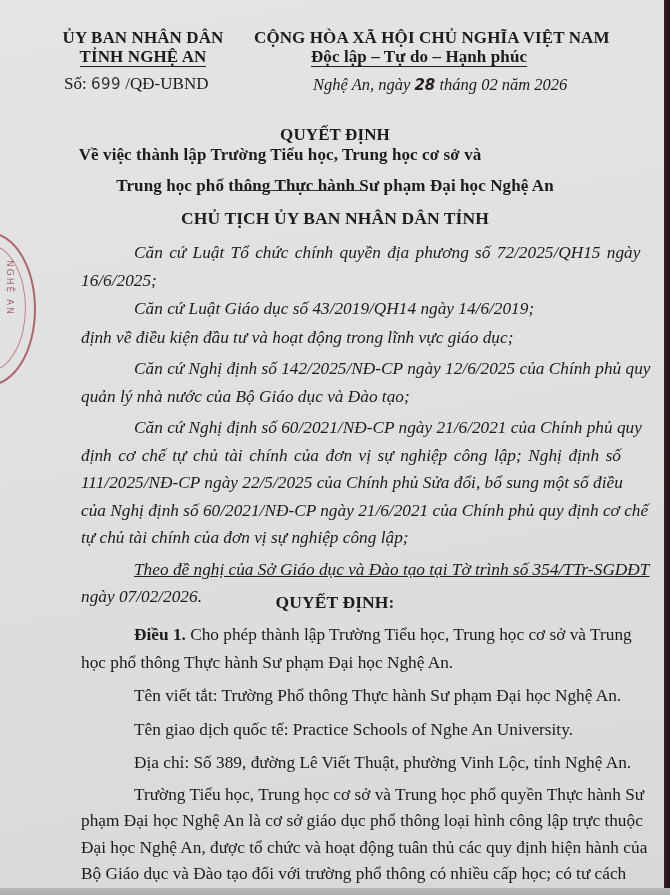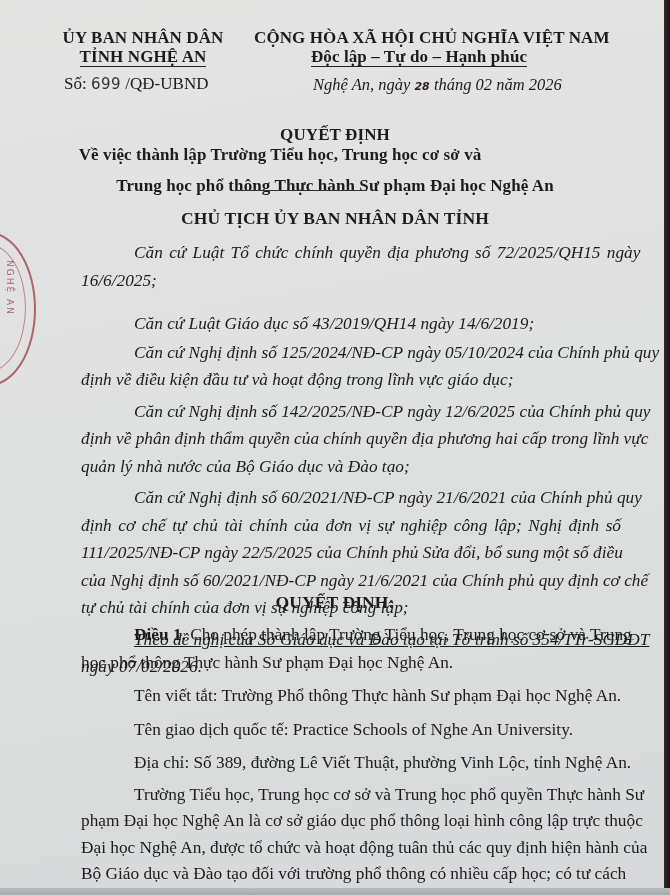--- a/index.html
+++ b/index.html
@@ -20,21 +20,21 @@
     .edge-bottom {
       position:absolute; left:0; bottom:0; width:670px; height:7px;
       background: linear-gradient(180deg, #b9babb, #a9aaab);
     }
     .abs { position:absolute; white-space:nowrap; }
     .hdr { font-weight:bold; font-size:17px; letter-spacing:0.1px; }
     .center { text-align:center; }
     .u { border-bottom:1.2px solid #222; }
     .it { font-style:italic; }
     .hand { font-family:"DejaVu Sans", sans-serif; font-size:15px; color:#333; letter-spacing:0.5px; }
-    .handb { font-family:"DejaVu Sans", sans-serif; font-weight:bold; font-style:italic; font-size:11px; color:#2a2020; }
+    .handb { font-family:"DejaVu Sans", sans-serif; font-weight:bold; font-style:italic; font-size:15px; color:#2a2020; }
     .body-text { font-size:17.3px; line-height:27.5px; }
     .stamp {
       position:absolute; left:-58px; top:232px; width:90px; height:150px;
       border:2px solid #a0454e; border-radius:50%;
       opacity:0.8;
     }
     .stamp-inner {
       position:absolute; left:-50px; top:244px; width:74px; height:126px;
       border:1px solid #b35a62; border-radius:50%; opacity:0.7;
     }
@@ -77,30 +77,28 @@
   <div class="abs hdr center" style="left:0; top:176px; width:670px;">Trung học phổ thông Thực hành Sư phạm Đại học Nghệ An</div>
   <div class="abs" style="left:236px; top:190px; width:131px; border-top:1.2px solid #333;"></div>
 
   <div class="abs hdr center" style="left:0; top:208px; width:670px; font-size:17.5px;">CHỦ TỊCH ỦY BAN NHÂN DÂN TỈNH</div>
 
   <div class="abs it body-text" style="left:81px; top:239px; width:540px;">
     <div style="margin-bottom:0;">
       <div style="padding-left:53px; text-align:justify; text-align-last:justify; word-spacing:2px;">Căn cứ Luật Tổ chức chính quyền địa phương số 72/2025/QH15 ngày</div>
       <div>16/6/2025;</div>
     </div>
-    <div style="margin-top:16px;">
+    <div style="margin-top:1px;">
       <div style="padding-left:53px;">Căn cứ Luật Giáo dục số 43/2019/QH14 ngày 14/6/2019;</div>
     </div>
     <div style="margin-top:1px;">
-      <div style="padding-left:53px; text-align:justify; text-align-last:justify;">Căn cứ Nghị định số 125/2024/NĐ-CP ngày 05/10/2024 của Chính phủ quy</div>
       <div>định về điều kiện đầu tư và hoạt động trong lĩnh vực giáo dục;</div>
     </div>
     <div style="margin-top:4px;">
       <div style="padding-left:53px; text-align:justify; text-align-last:justify;">Căn cứ Nghị định số 142/2025/NĐ-CP ngày 12/6/2025 của Chính phủ quy</div>
-      <div style="text-align:justify; text-align-last:justify;">định về phân định thẩm quyền của chính quyền địa phương hai cấp trong lĩnh vực</div>
       <div>quản lý nhà nước của Bộ Giáo dục và Đào tạo;</div>
     </div>
     <div style="margin-top:4px;">
       <div style="padding-left:53px; text-align:justify; text-align-last:justify;">Căn cứ Nghị định số 60/2021/NĐ-CP ngày 21/6/2021 của Chính phủ quy</div>
       <div style="text-align:justify; text-align-last:justify;">định cơ chế tự chủ tài chính của đơn vị sự nghiệp công lập; Nghị định số</div>
       <div style="text-align:justify; text-align-last:justify;">111/2025/NĐ-CP ngày 22/5/2025 của Chính phủ Sửa đổi, bổ sung một số điều</div>
       <div style="text-align:justify; text-align-last:justify;">của Nghị định số 60/2021/NĐ-CP ngày 21/6/2021 của Chính phủ quy định cơ chế</div>
       <div>tự chủ tài chính của đơn vị sự nghiệp công lập;</div>
     </div>
     <div style="margin-top:4px;">

